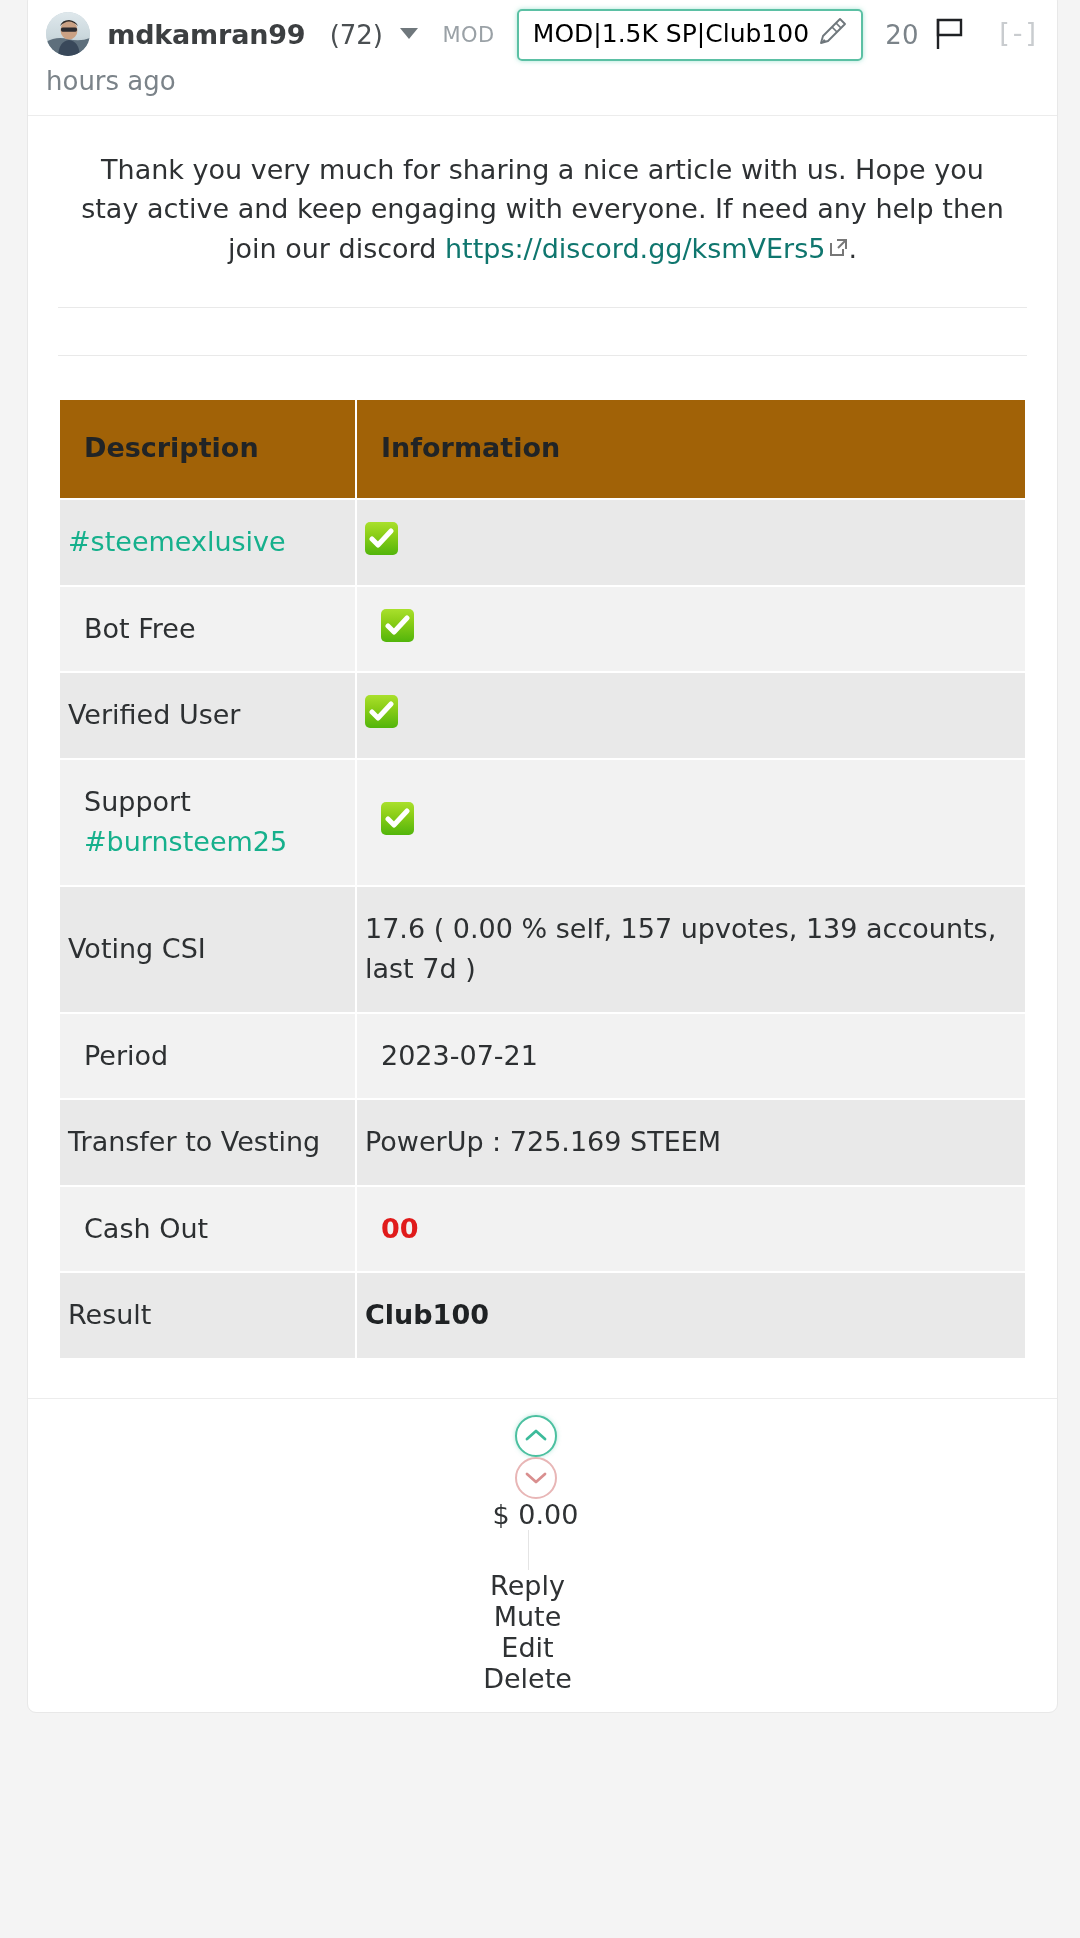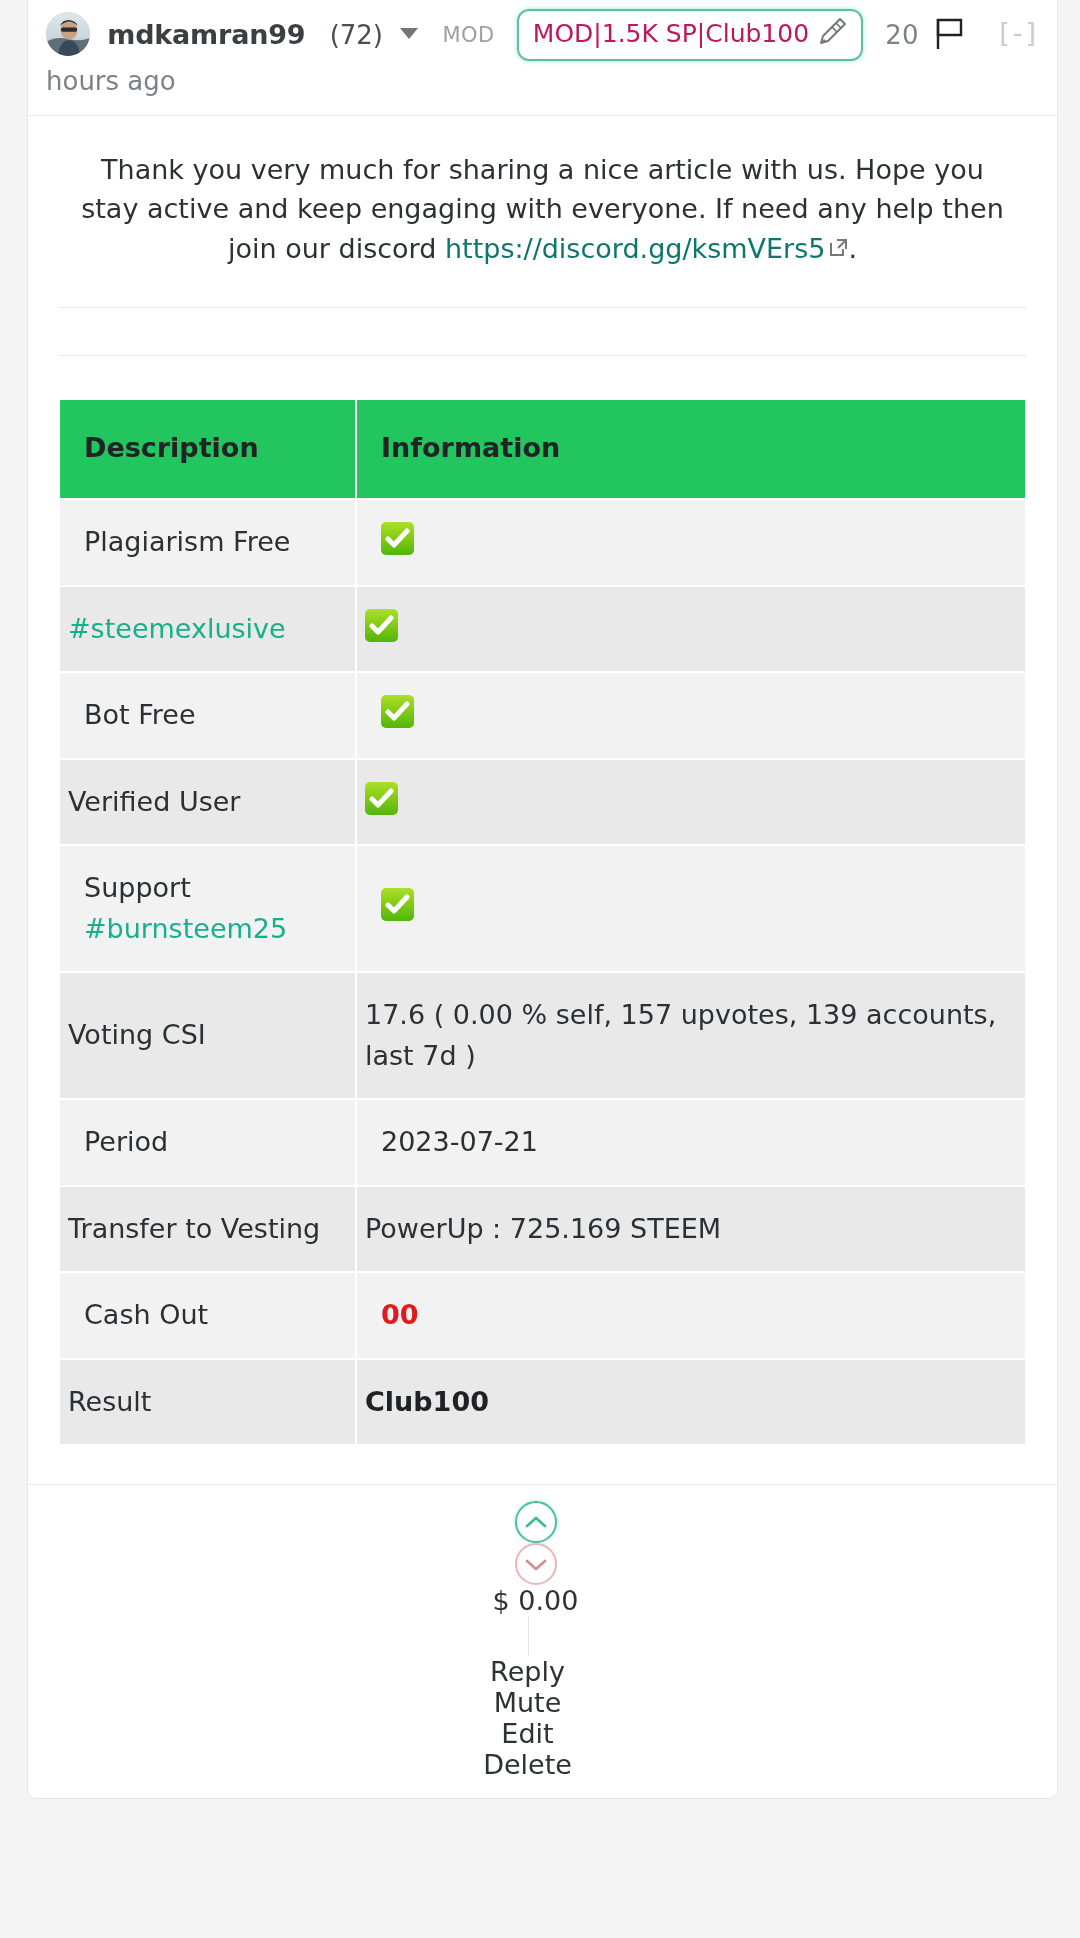--- a/index.html
+++ b/index.html
@@ -75,23 +75,23 @@
     color: #9aa1a6;
     margin-left: 16px;
     letter-spacing: 0.4px;
   }
   .mod-badge {
     display: inline-block;
     vertical-align: 1px;
     margin-left: 14px;
     padding: 4px 14px 6px 14px;
     border: 2px solid #5bc0a4;
-    border-radius: 12px;
+    border-radius: 5px;
     box-shadow: 0 0 5px rgba(120, 214, 190, 0.65);
-    color: #be185d;
+    color: #000000;
     font-size: 25px;
     white-space: nowrap;
   }
   .pencil-icon {
     display: inline-block;
     vertical-align: -3px;
     margin-left: 8px;
   }
   .pencil-icon svg { display: block; }
   .timestamp {
@@ -167,21 +167,21 @@
   .info-table th, .info-table td {
     padding: 22px 24px;
     text-align: left;
     vertical-align: middle;
     font-size: 27px;
     font-weight: normal;
     color: #2d3032;
     line-height: 1.5;
   }
   .info-table th {
-    background: #22c55e;
+    background: #a16207;
     font-weight: bold;
     color: #212426;
     padding-top: 28px;
     padding-bottom: 30px;
   }
   .info-table tr.odd td { background: #f2f2f2; }
   .info-table tr.even td { background: #e9e9e9; padding-left: 8px; }
   .col-desc { width: 295px; }
 
   .tag-link { color: #16b08c; }
@@ -319,26 +319,20 @@
           <col class="col-desc">
           <col>
         </colgroup>
       <thead>
         <tr>
           <th>Description</th>
           <th>Information</th>
         </tr>
       </thead>
       <tbody>
-          <tr class="odd">
-            <td><span>Plagiarism Free</span></td>
-            <td><span class="check-emoji"><svg width="25" height="23" viewBox="0 0 25 23">
-                  <path d="M3 12 L9 18 L22 4" fill="none" stroke="#ffffff" stroke-width="5" stroke-linecap="round" stroke-linejoin="round"></path>
-                </svg></span></td>
-          </tr>
           <tr class="even">
             <td><span class="tag-link">#steemexlusive</span></td>
             <td><span class="check-emoji"><svg width="25" height="23" viewBox="0 0 25 23">
                   <path d="M3 12 L9 18 L22 4" fill="none" stroke="#ffffff" stroke-width="5" stroke-linecap="round" stroke-linejoin="round"></path>
                 </svg></span></td>
           </tr>
           <tr class="odd">
             <td><span>Bot Free</span></td>
             <td><span class="check-emoji"><svg width="25" height="23" viewBox="0 0 25 23">
                   <path d="M3 12 L9 18 L22 4" fill="none" stroke="#ffffff" stroke-width="5" stroke-linecap="round" stroke-linejoin="round"></path>

